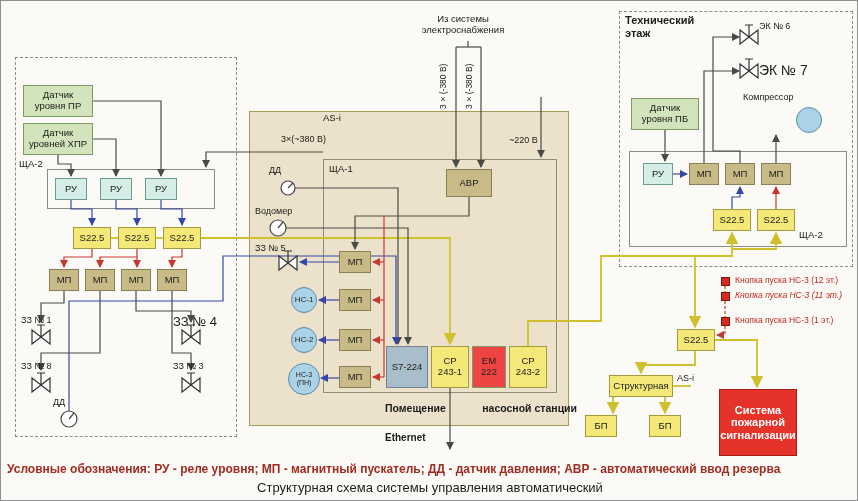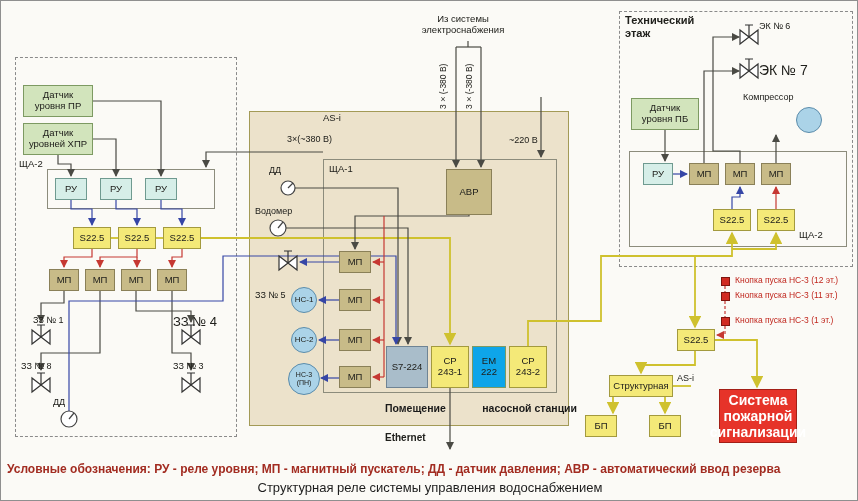--- a/index.html
+++ b/index.html
@@ -15,21 +15,21 @@
   .box {
     position:absolute; box-sizing:border-box; border:1px solid #6b6b5a;
     display:flex; align-items:center; justify-content:center; text-align:center;
     white-space:pre-line; font-size:9.5px; line-height:1.15; color:#20201c;
   }
   .green  { background:#d2e4bc; border-color:#7d9a62; }
   .cyan   { background:#d6eee8; border-color:#6f9a90; }
   .yellow { background:#f4e978; border-color:#a39a3e; }
   .tan    { background:#c8bb88; border-color:#8a8058; }
   .gray   { background:#a9bdca; border-color:#6f8494; }
-  .lgreen { background:#0ea5e9; border-color:#7d9a62; }
+  .lgreen { background:#ef4444; border-color:#7d9a62; }
   .redbox { background:#e63329; border-color:#a31f16; color:#fff; font-weight:bold; }
   .circle { border-radius:50%; background:#abd3e8; border:1px solid #5b8cab; }
   .lbl { position:absolute; white-space:pre-line; line-height:1.15; color:#20201c; }
   .bold { font-weight:bold; }
   .vlabel {
     position:absolute; writing-mode:vertical-rl; transform:rotate(180deg);
     font-size:8.5px; color:#20201c; white-space:nowrap;
   }
   .btn-square { position:absolute; width:9px; height:9px; background:#d12b22; border:1px solid #7e150f; box-sizing:border-box; }
   .wires { position:absolute; left:0; top:0; pointer-events:none; }
@@ -167,35 +167,35 @@
 
   <div class="box yellow" style="left:72px; top:226px; width:38px; height:22px;">S22.5</div>
   <div class="box yellow" style="left:117px; top:226px; width:38px; height:22px;">S22.5</div>
   <div class="box yellow" style="left:162px; top:226px; width:38px; height:22px;">S22.5</div>
 
   <div class="box tan" style="left:48px; top:268px; width:30px; height:22px;">МП</div>
   <div class="box tan" style="left:84px; top:268px; width:30px; height:22px;">МП</div>
   <div class="box tan" style="left:120px; top:268px; width:30px; height:22px;">МП</div>
   <div class="box tan" style="left:156px; top:268px; width:30px; height:22px;">МП</div>
 
-  <div class="lbl" style="left:32px; top:314px; font-size:9px;">ЗЗ № 1</div>
+  <div class="lbl" style="left:20px; top:314px; font-size:9px;">ЗЗ № 1</div>
   <div class="lbl" style="left:172px; top:314px; font-size:13px;">ЗЗ № 4</div>
   <div class="lbl" style="left:20px; top:360px; font-size:9px;">ЗЗ № 8</div>
   <div class="lbl" style="left:172px; top:360px; font-size:9px;">ЗЗ № 3</div>
   <div class="lbl" style="left:52px; top:396px; font-size:9px;">ДД</div>
 
   <div class="lbl" style="left:322px; top:112px; font-size:9.5px;">AS-i</div>
-  <div class="lbl" style="left:280px; top:133px; font-size:9px;margin-left:6px;">3×(~380 В)</div>
+  <div class="lbl" style="left:280px; top:133px; font-size:9px;">3×(~380 В)</div>
   <div class="lbl" style="left:508px; top:134px; font-size:9px;">~220 В</div>
   <div class="lbl" style="left:328px; top:163px; font-size:9.5px;">ЩА-1</div>
-  <div class="box tan" style="left:445px; top:168px; width:46px; height:46px;">АВР</div>
+  <div class="box tan" style="left:445px; top:168px; width:46px; height:28px;">АВР</div>
 
   <div class="lbl" style="left:268px; top:164px; font-size:9px;">ДД</div>
   <div class="lbl" style="left:254px; top:205px; font-size:9px;">Водомер</div>
-  <div class="lbl" style="left:254px; top:242px; font-size:9px;margin-top:47px;">ЗЗ № 5</div>
+  <div class="lbl" style="left:254px; top:242px; font-size:9px;">ЗЗ № 5</div>
 
   <div class="box tan" style="left:338px; top:250px; width:32px; height:22px;">МП</div>
   <div class="box tan" style="left:338px; top:288px; width:32px; height:22px;">МП</div>
   <div class="box tan" style="left:338px; top:328px; width:32px; height:22px;">МП</div>
   <div class="box tan" style="left:338px; top:365px; width:32px; height:22px;">МП</div>
 
   <div class="box circle" style="left:290px; top:286px; width:26px; height:26px; font-size:8px;">НС-1</div>
   <div class="box circle" style="left:290px; top:326px; width:26px; height:26px; font-size:8px;">НС-2</div>
   <div class="box circle" style="left:287px; top:362px; width:32px; height:32px; font-size:7px;">НС-3
 (ПН)</div>
@@ -228,28 +228,28 @@
   <div class="box tan" style="left:724px; top:162px; width:30px; height:22px;">МП</div>
   <div class="box tan" style="left:760px; top:162px; width:30px; height:22px;">МП</div>
   <div class="box yellow" style="left:712px; top:208px; width:38px; height:22px;">S22.5</div>
   <div class="box yellow" style="left:756px; top:208px; width:38px; height:22px;">S22.5</div>
   <div class="lbl" style="left:798px; top:229px; font-size:9.5px;">ЩА-2</div>
 
   <div class="btn-square" style="left:720px; top:276px;"></div>
   <div class="btn-square" style="left:720px; top:291px;"></div>
   <div class="btn-square" style="left:720px; top:316px;"></div>
   <div class="lbl" style="left:734px; top:275px; font-size:8.5px; color:#c0271e; white-space:nowrap;">Кнопка пуска НС-3 (12 эт.)</div>
-  <div class="lbl" style="left:734px; top:290px; font-size:8.5px; color:#c0271e; white-space:nowrap;">Кнопка пуска НС-3 (11 эт.)</div>
+  <div class="lbl" style="left:734px; top:290px; font-size:8.5px; color:#c0271e; white-space:nowrap;font-style:italic;">Кнопка пуска НС-3 (11 эт.)</div>
   <div class="lbl" style="left:734px; top:315px; font-size:8.5px; color:#c0271e; white-space:nowrap;">Кнопка пуска НС-3 (1 эт.)</div>
 
   <div class="box yellow" style="left:676px; top:328px; width:38px; height:22px;">S22.5</div>
   <div class="box yellow" style="left:608px; top:374px; width:64px; height:22px;">Структурная</div>
   <div class="lbl" style="left:676px; top:372px; font-size:9px;">AS-i</div>
   <div class="box yellow" style="left:584px; top:414px; width:32px; height:22px;">БП</div>
   <div class="box yellow" style="left:648px; top:414px; width:32px; height:22px;">БП</div>
-  <div class="box redbox" style="left:718px; top:388px; width:78px; height:54px; font-size:14px;">Система
+  <div class="box redbox" style="left:718px; top:388px; width:78px; height:67px; font-size:11px;">Система
 пожарной
 сигнализации</div>
 
   <div class="legend" style="left:6px; top:461px;">Условные обозначения:  РУ - реле уровня; МП - магнитный пускатель; ДД - датчик давления; АВР - автоматический ввод резерва</div>
-  <div class="main-title" style="left:0; top:479px; width:858px;">Структурная реле системы управления водоснабжением</div>
+  <div class="main-title" style="left:0; top:479px; width:858px;">Структурная схема системы управления автоматический</div>
 
 </div>
 
 </body></html>

